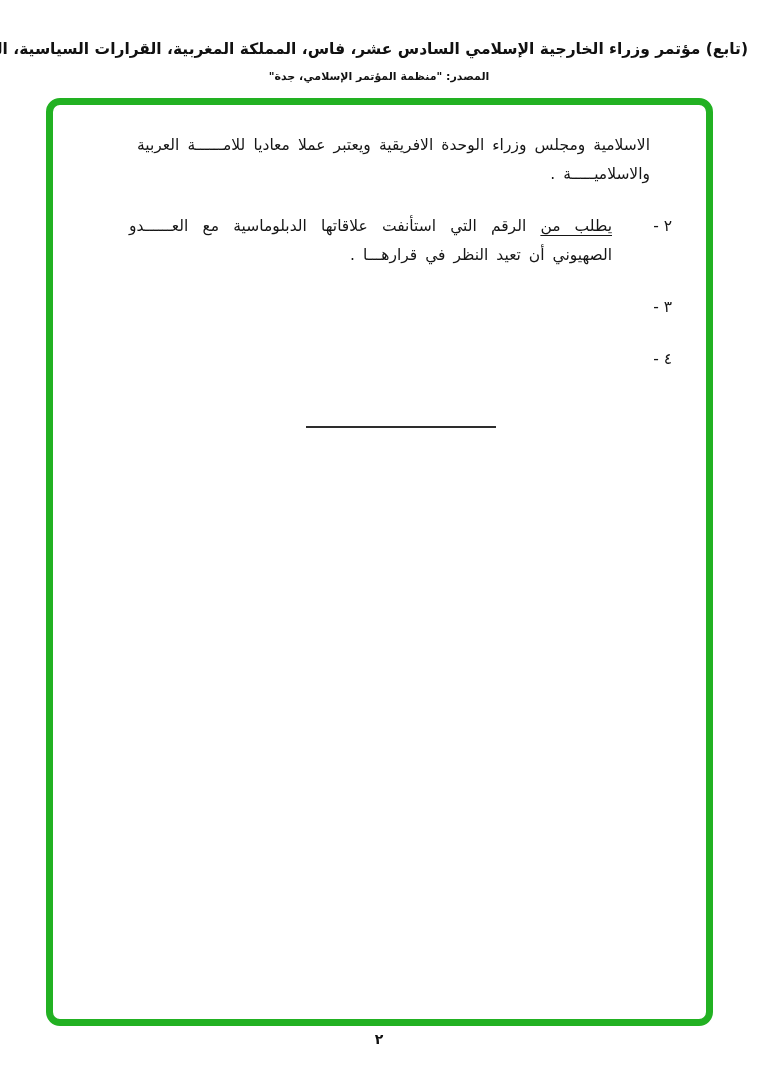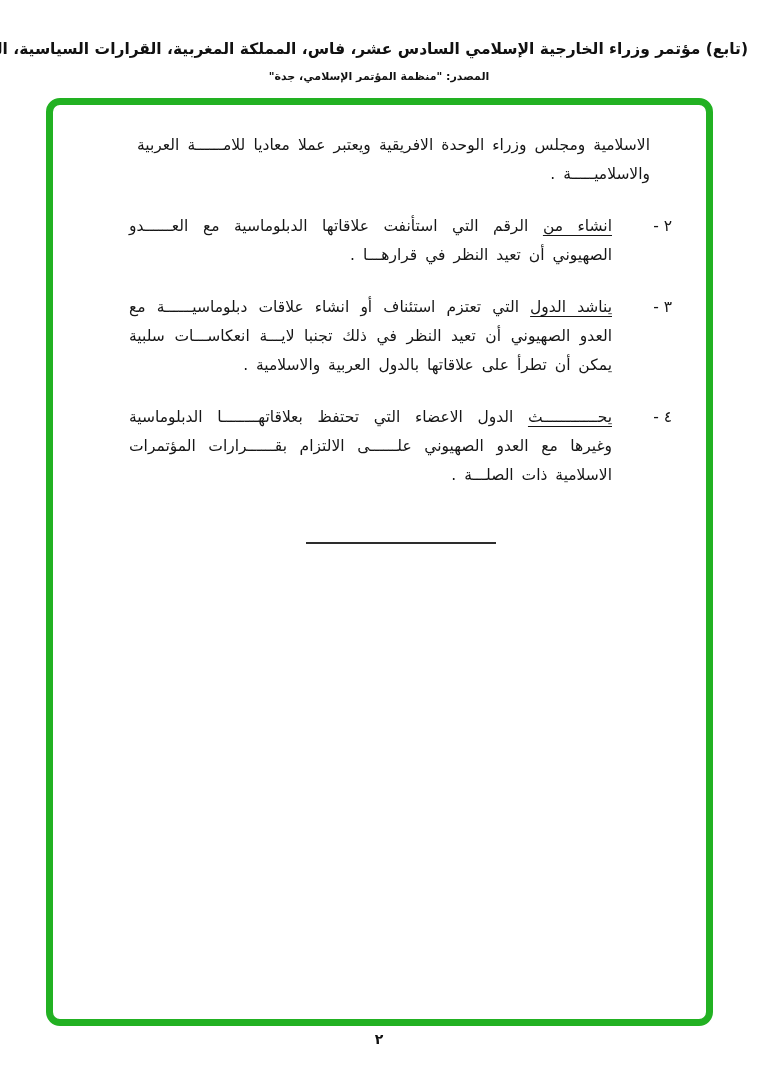--- a/index.html
+++ b/index.html
@@ -111,31 +111,29 @@
 <div class="doc-source">المصدر:  "منظمة المؤتمر الإسلامي، جدة"</div>
 
 <div class="green-frame" style="border-color: rgb(34, 177, 34);">
 
   <div class="content">
 
     <p class="para-continuation">الاسلامية ومجلس وزراء الوحدة الافريقية ويعتبر عملا معاديا للامــــــة العربية والاسلاميـــــة .</p>
 
     <div class="res-item">
       <span class="num">٢ -</span>
-      <span class="itxt"><span class="lead-underline">انشاء من</span> <span>الرقم التي استأنفت علاقاتها الدبلوماسية مع العــــــدو الصهيوني أن تعيد النظر في قرارهـــا .</span></span>
+      <span class="itxt"><span class="lead-underline">يطلب من</span> <span>الرقم التي استأنفت علاقاتها الدبلوماسية مع العــــــدو الصهيوني أن تعيد النظر في قرارهـــا .</span></span>
     </div>
 
     <div class="res-item">
       <span class="num">٣ -</span>
-      <span class="itxt"><span class="lead-underline">يناشد الدول</span> <span>التي تعتزم استئناف أو انشاء علاقات دبلوماسيــــــة مع العدو الصهيوني أن تعيد النظر في ذلك تجنبا لايـــة انعكاســـات سلبية يمكن أن تطرأ على علاقاتها بالدول العربية والاسلامية .</span></span>
     </div>
 
     <div class="res-item">
       <span class="num">٤ -</span>
-      <span class="itxt"><span class="lead-underline">يحــــــــــــث</span> <span>الدول الاعضاء التي تحتفظ بعلاقاتهــــــــا الدبلوماسية وغيرها مع العدو الصهيوني علــــــى الالتزام بقــــــرارات المؤتمرات الاسلامية ذات الصلـــة .</span></span>
     </div>
 
     <div class="divider"></div>
 
   </div>
 </div>
 
 <div class="page-number">٢</div>
 
 </body></html>

